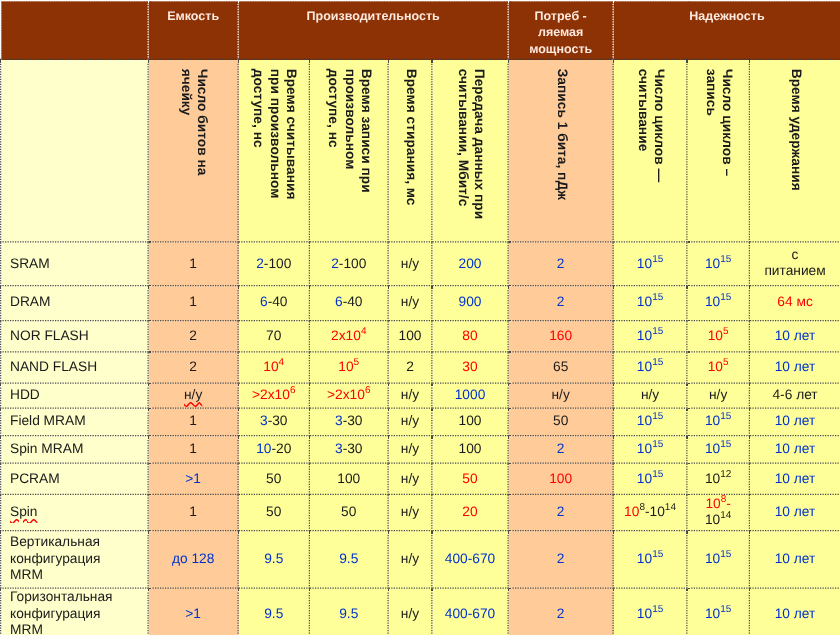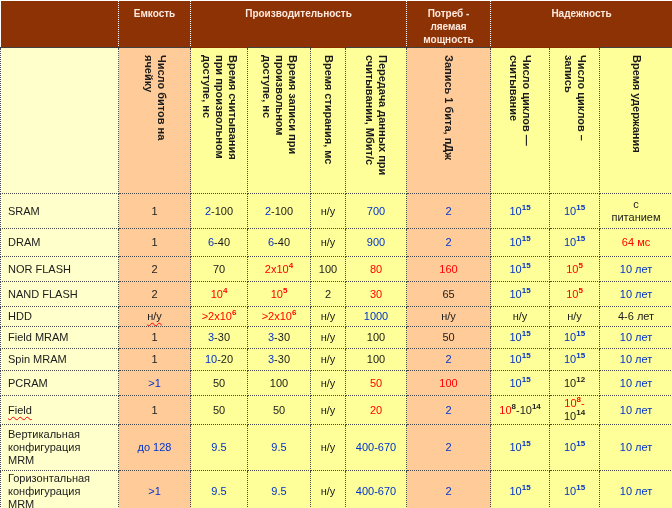--- a/index.html
+++ b/index.html
@@ -40,21 +40,21 @@
     text-align:left;vertical-align:middle;padding-left:7px;
     white-space:pre-line;line-height:13px;
   }
   .datacell{
     font-size:11px;text-align:center;vertical-align:middle;
     white-space:pre-line;line-height:13px;
   }
   .c-k{color:#1b1b1b;}
   .c-b{color:#0033CC;}
   .c-r{color:#FF0000;}
-  sup{font-size:8px;font-weight:bold;line-height:0;vertical-align:super;}
+  sup{font-size:8px;font-weight:normal;line-height:0;vertical-align:super;}
   .wavy{
     text-decoration-line:underline;
     text-decoration-style:wavy;
     text-decoration-color:#FF0000;
     text-decoration-thickness:1px;
     text-underline-offset:2px;
   }
 </style>
 </head>
 <body>
@@ -139,21 +139,21 @@
         </th>
     </tr>
   </thead>
   <tbody>
       <tr style="height: 35px;">
         <td class="rowlabel"><span>SRAM</span></td>
         <td class="datacell salmon"><span class="c-k">1</span></td>
         <td class="datacell yellow"><span class="c-b">2</span><span class="c-k">-100</span></td>
         <td class="datacell yellow"><span class="c-b">2</span><span class="c-k">-100</span></td>
         <td class="datacell yellow"><span class="c-k">н/у</span></td>
-        <td class="datacell yellow"><span class="c-b">700</span></td>
+        <td class="datacell yellow"><span class="c-b">200</span></td>
         <td class="datacell salmon"><span class="c-b">2</span></td>
         <td class="datacell yellow"><span class="c-b">10</span><sup class="c-b">15</sup></td>
         <td class="datacell yellow"><span class="c-b">10</span><sup class="c-b">15</sup></td>
         <td class="datacell yellow"><span class="c-k">с
 питанием</span></td>
       </tr>
       <tr style="height: 28px;">
         <td class="rowlabel"><span>DRAM</span></td>
         <td class="datacell salmon"><span class="c-k">1</span></td>
         <td class="datacell yellow"><span class="c-b">6</span><span class="c-k">-40</span></td>
@@ -231,21 +231,21 @@
         <td class="datacell yellow"><span class="c-k">50</span></td>
         <td class="datacell yellow"><span class="c-k">100</span></td>
         <td class="datacell yellow"><span class="c-k">н/у</span></td>
         <td class="datacell yellow"><span class="c-r">50</span></td>
         <td class="datacell salmon"><span class="c-r">100</span></td>
         <td class="datacell yellow"><span class="c-b">10</span><sup class="c-b">15</sup></td>
         <td class="datacell yellow"><span class="c-k">10</span><sup class="c-k">12</sup></td>
         <td class="datacell yellow"><span class="c-b">10 лет</span></td>
       </tr>
       <tr style="height: 28px;">
-        <td class="rowlabel"><span class="wavy">Field</span></td>
+        <td class="rowlabel"><span class="wavy">Spin</span></td>
         <td class="datacell salmon"><span class="c-k">1</span></td>
         <td class="datacell yellow"><span class="c-k">50</span></td>
         <td class="datacell yellow"><span class="c-k">50</span></td>
         <td class="datacell yellow"><span class="c-k">н/у</span></td>
         <td class="datacell yellow"><span class="c-r">20</span></td>
         <td class="datacell salmon"><span class="c-b">2</span></td>
         <td class="datacell yellow"><span class="c-r">10</span><sup class="c-k">8</sup><span class="c-k">-10</span><sup class="c-k">14</sup></td>
         <td class="datacell yellow"><span class="c-r">10</span><sup class="c-r">8</sup><span class="c-r">-
 </span><span class="c-k">10</span><sup class="c-k">14</sup></td>
         <td class="datacell yellow"><span class="c-b">10 лет</span></td>

